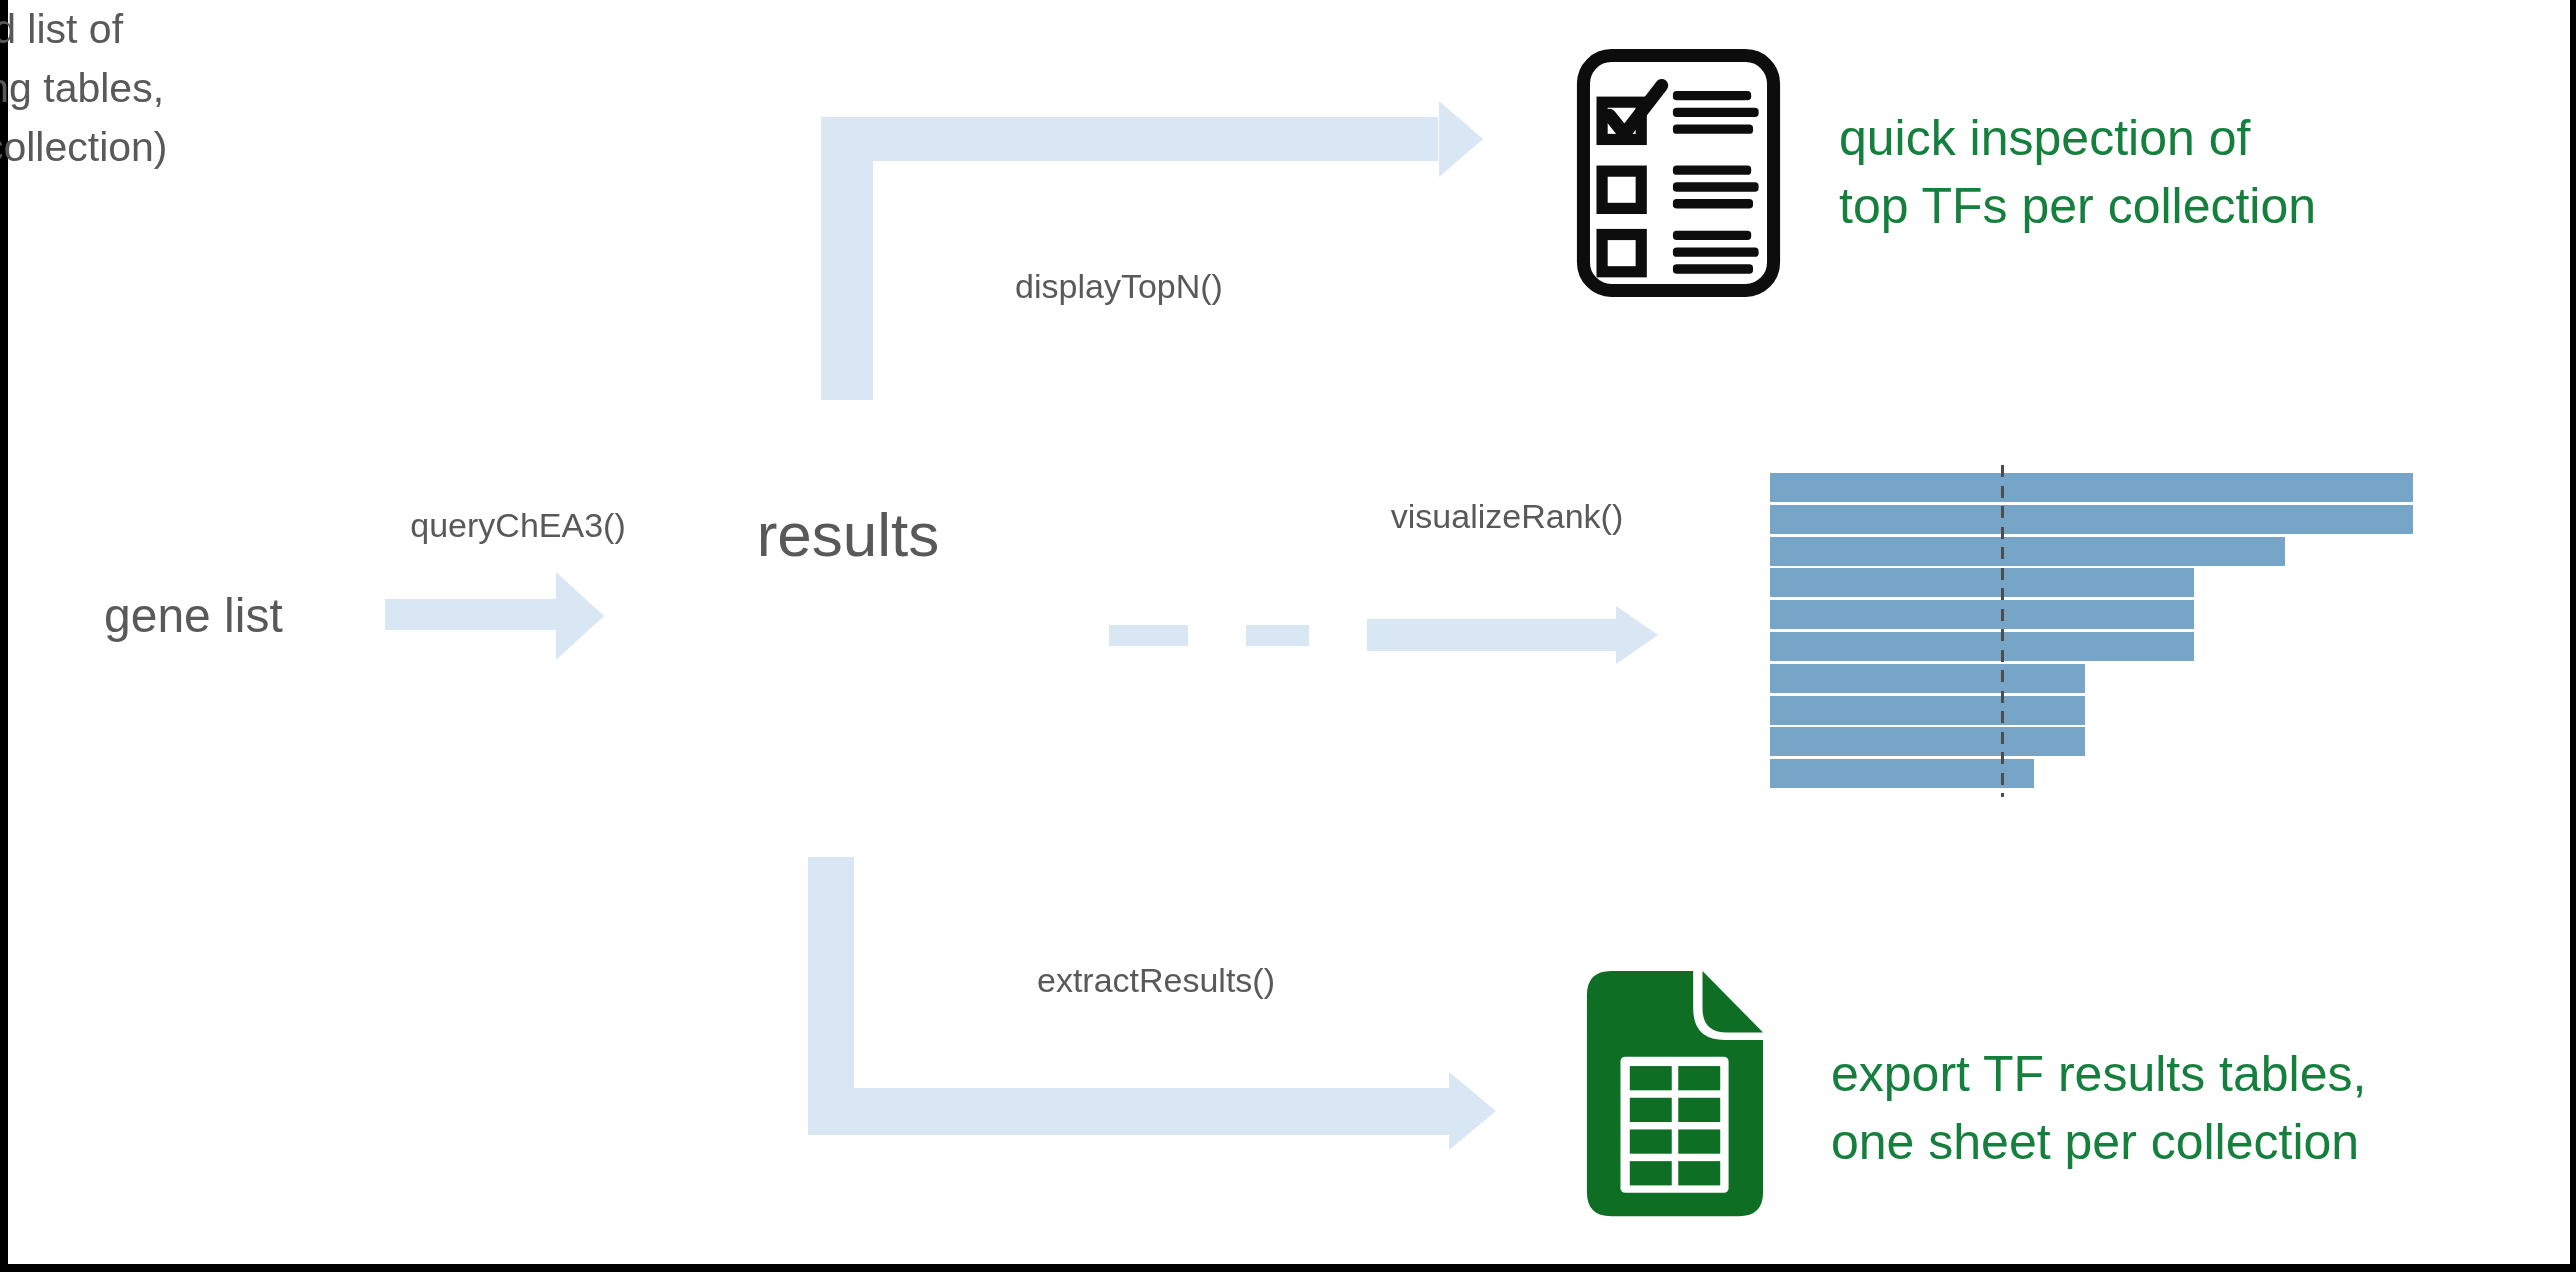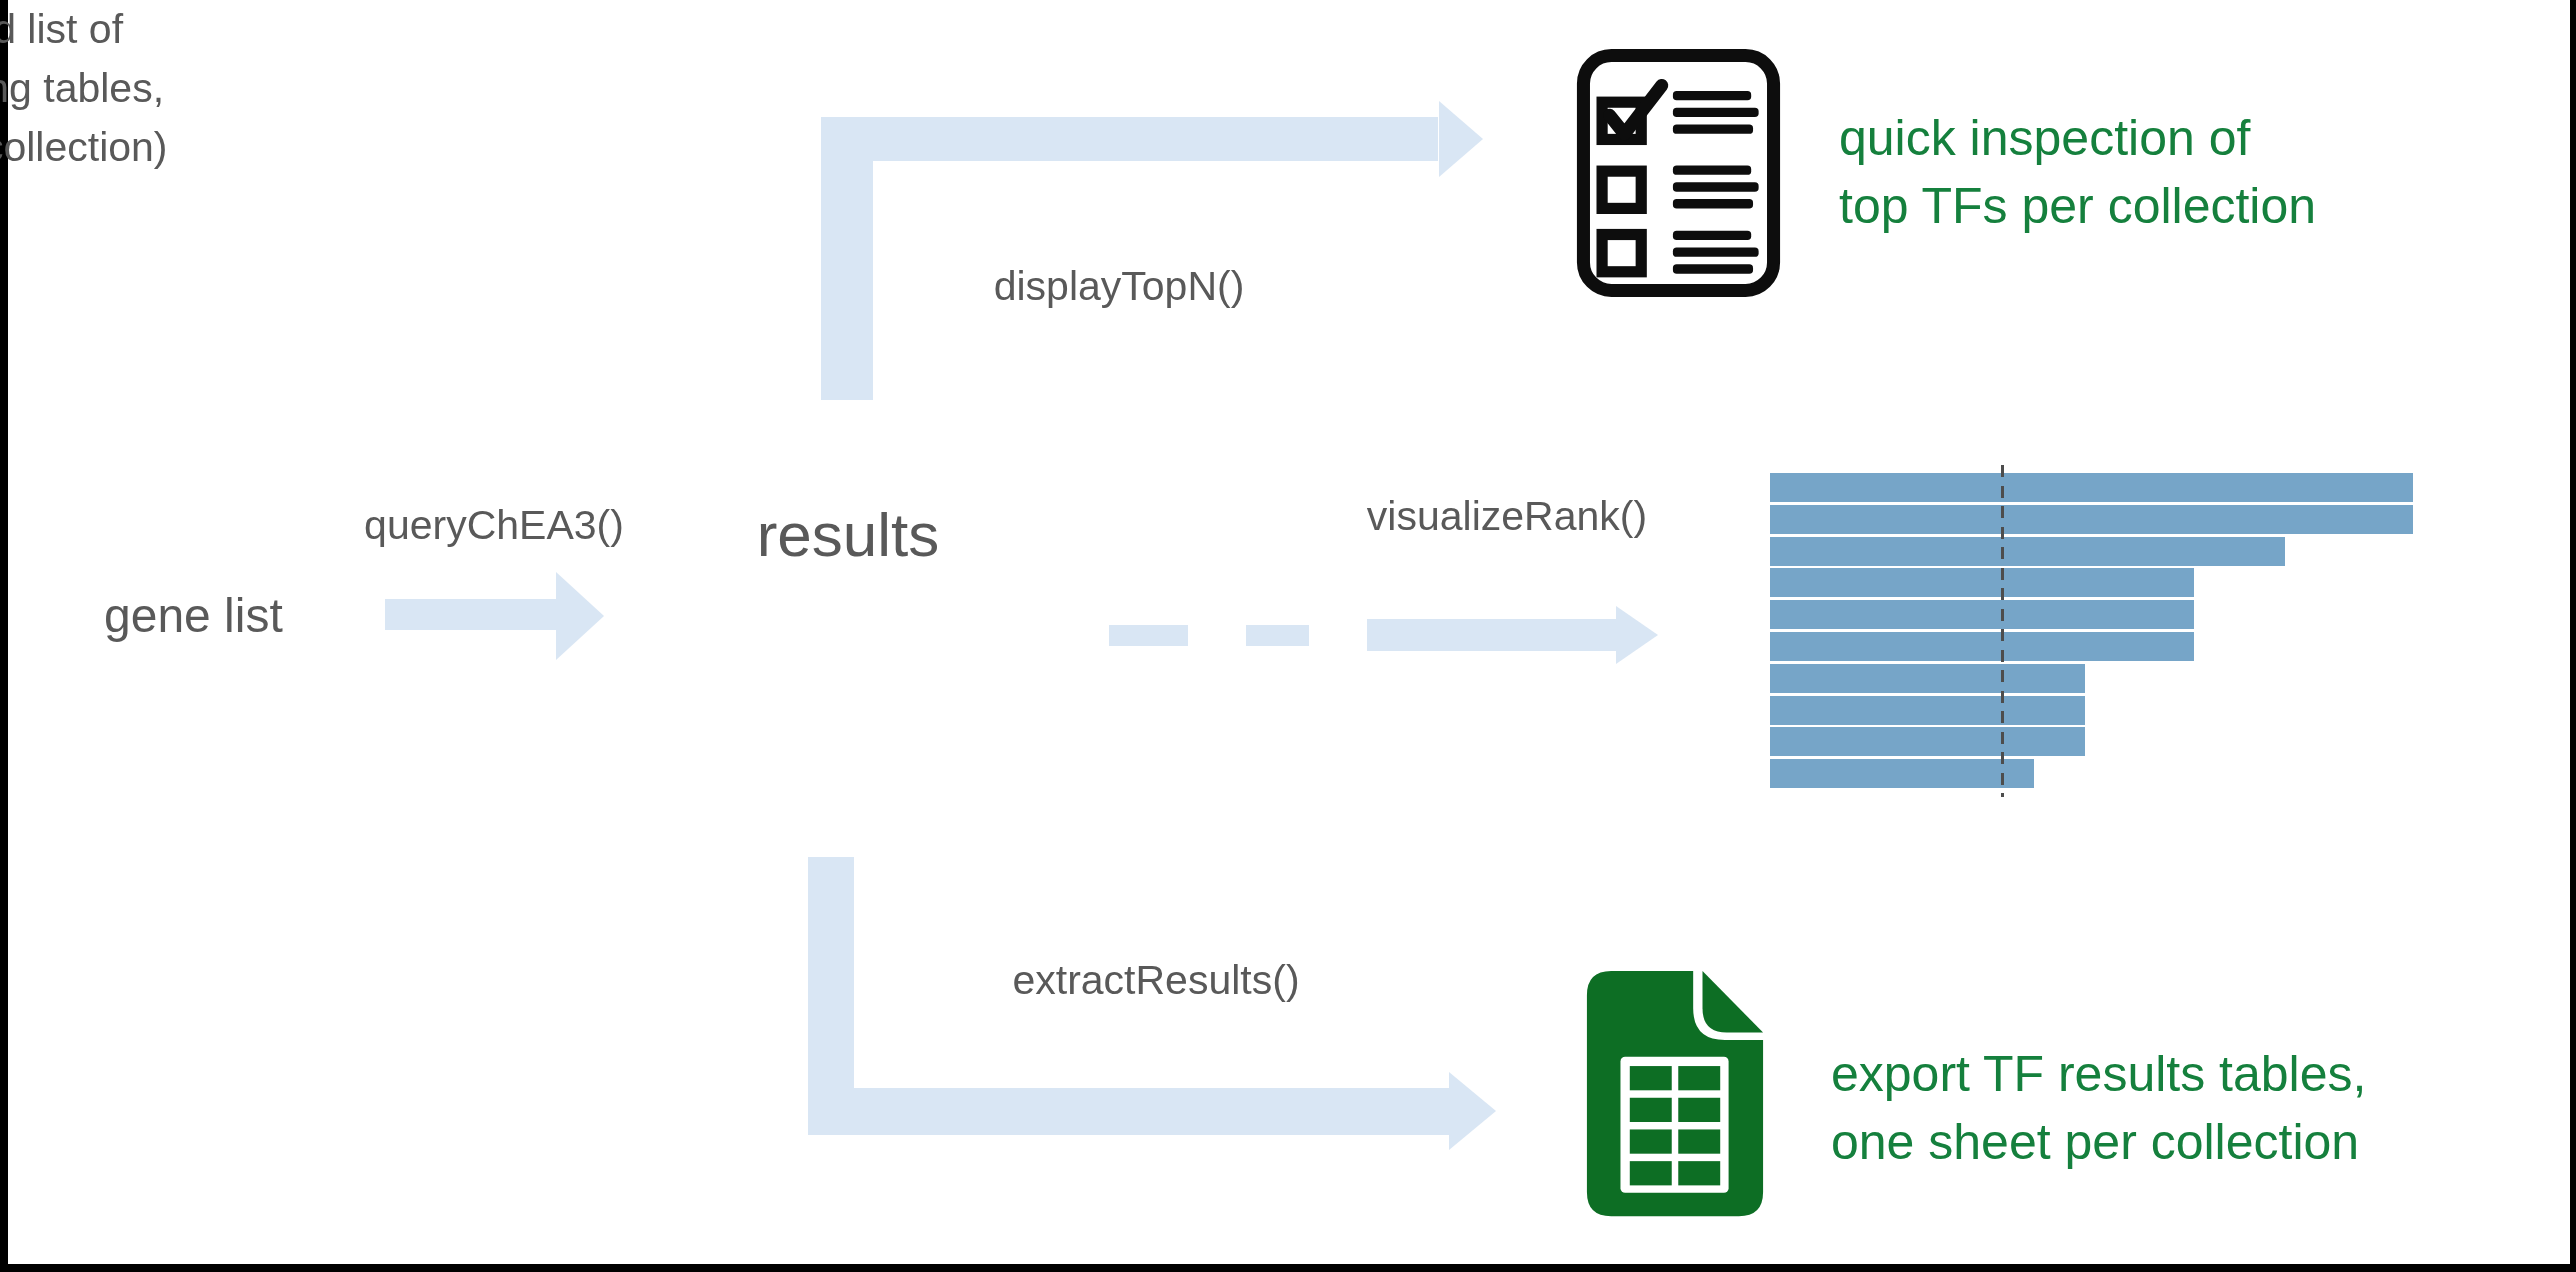--- a/index.html
+++ b/index.html
@@ -18,22 +18,22 @@
   }
   .edge { position: absolute; background: #000; }
   .edge-left   { left: 0; top: 0; width: 7.5px; height: 1273px; }
   .edge-right  { left: 2570px; top: 0; width: 5.6px; height: 1273px; }
   .edge-bottom { left: 0; top: 1264px; width: 2576px; height: 8.4px; }
 
   .txt { position: absolute; white-space: nowrap; color: #595959; }
   .centered { transform: translate(-50%, -50%); }
 
   .gene-list   { left: 104px; top: 580px; font-size: 48px; line-height: 71px; }
-  .fn-label    { font-size: 41px; }
-  .lbl-query     { left: 494px;  top: 525px; }
+  .fn-label    { font-size: 34px; }
+  .lbl-query     { left: 518px;  top: 525px; }
   .lbl-display   { left: 1119px; top: 286px; }
   .lbl-visualize { left: 1507px; top: 516px; }
   .lbl-extract   { left: 1156px; top: 980px; }
 
   .results-title { left: 848px; top: 534px; font-size: 62px; transform: translate(-50%, -50%); }
   .results-sub   { left: 848px; top: 572px; font-size: 41px; line-height: 59px;
                    transform: translateX(-50%); text-align: center; white-space: nowrap; }
 
   .caption { position: absolute; font-size: 50px; line-height: 68px; color: #15803d; }
   .caption-inspect { left: 1839px; top: 104px; }

